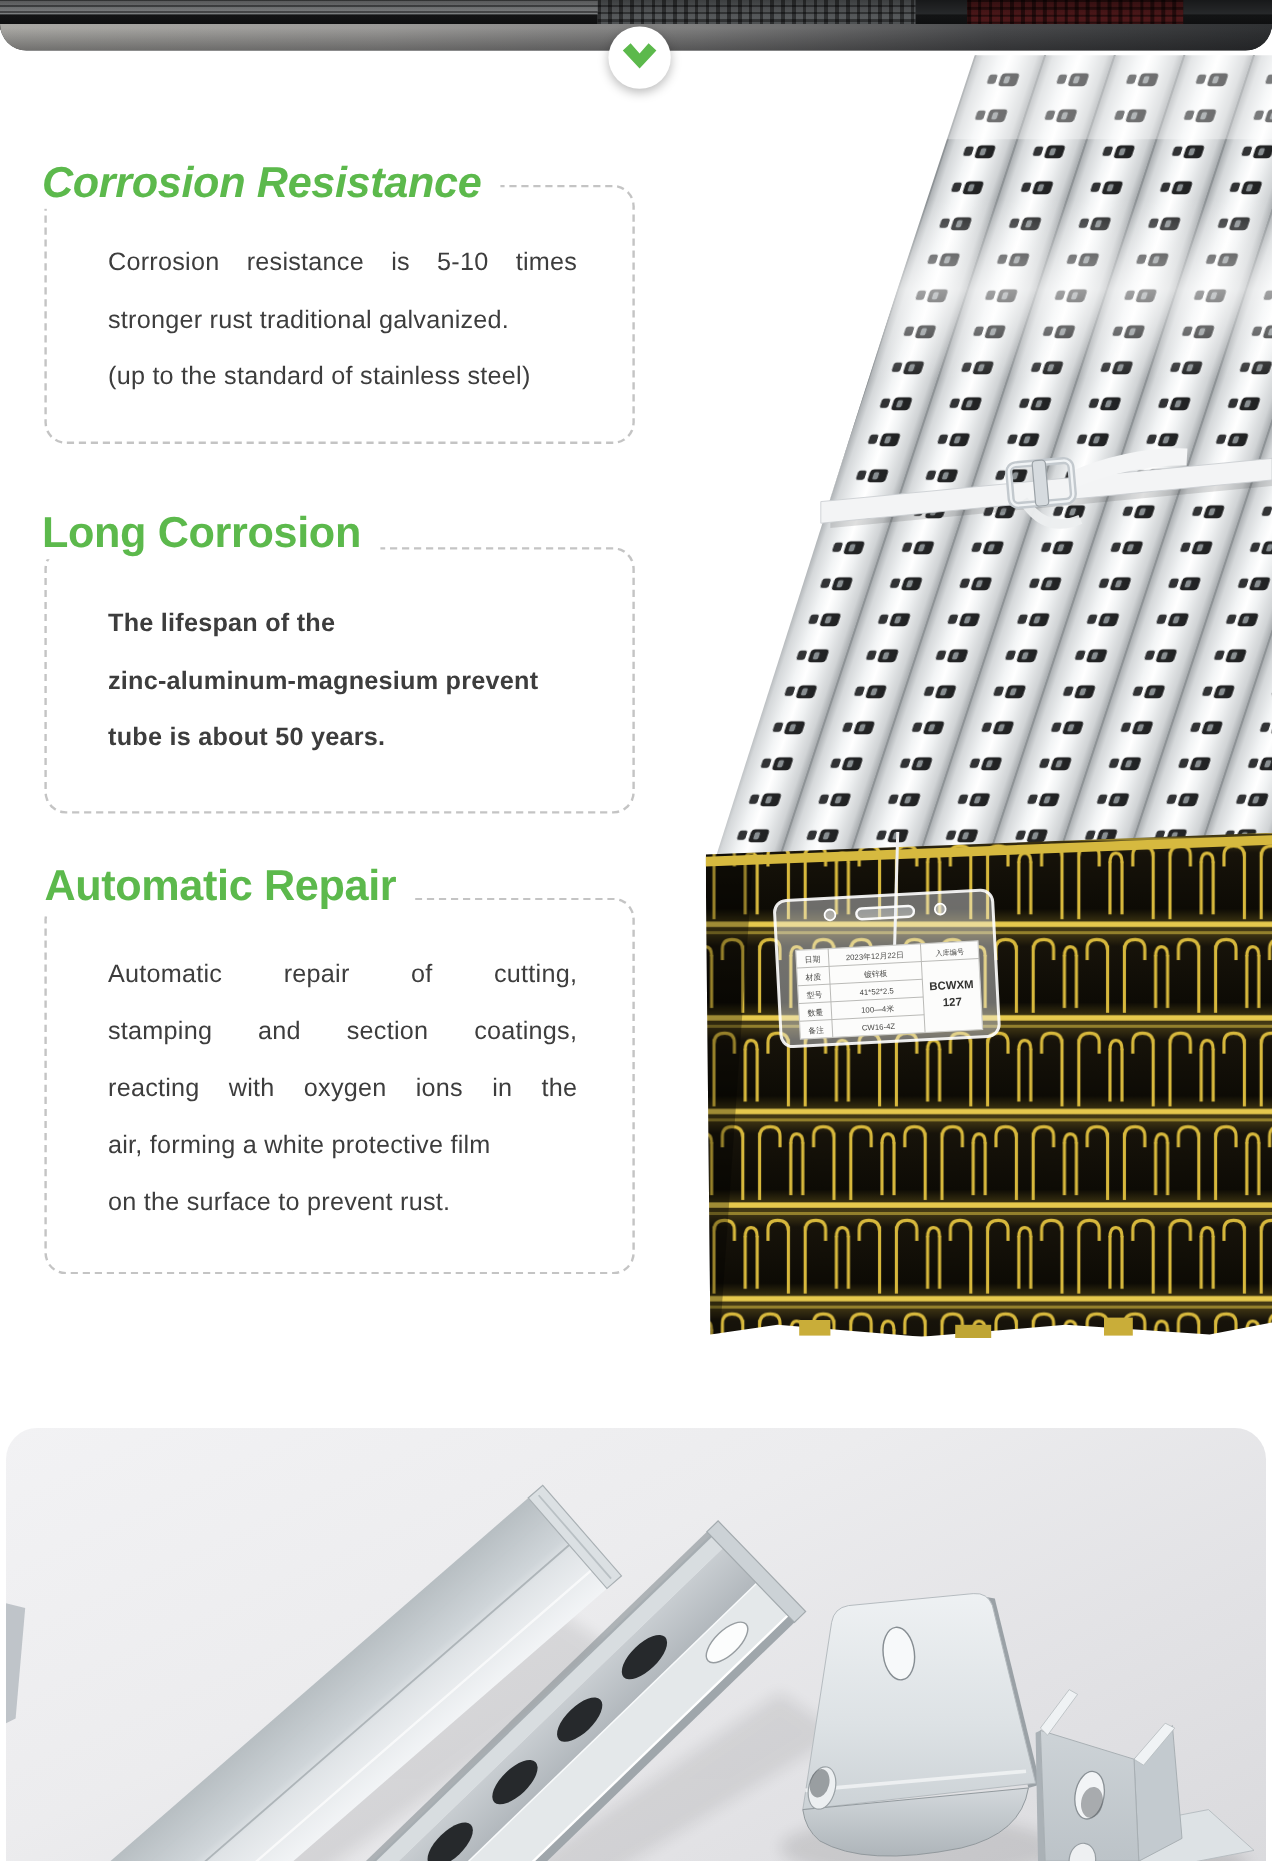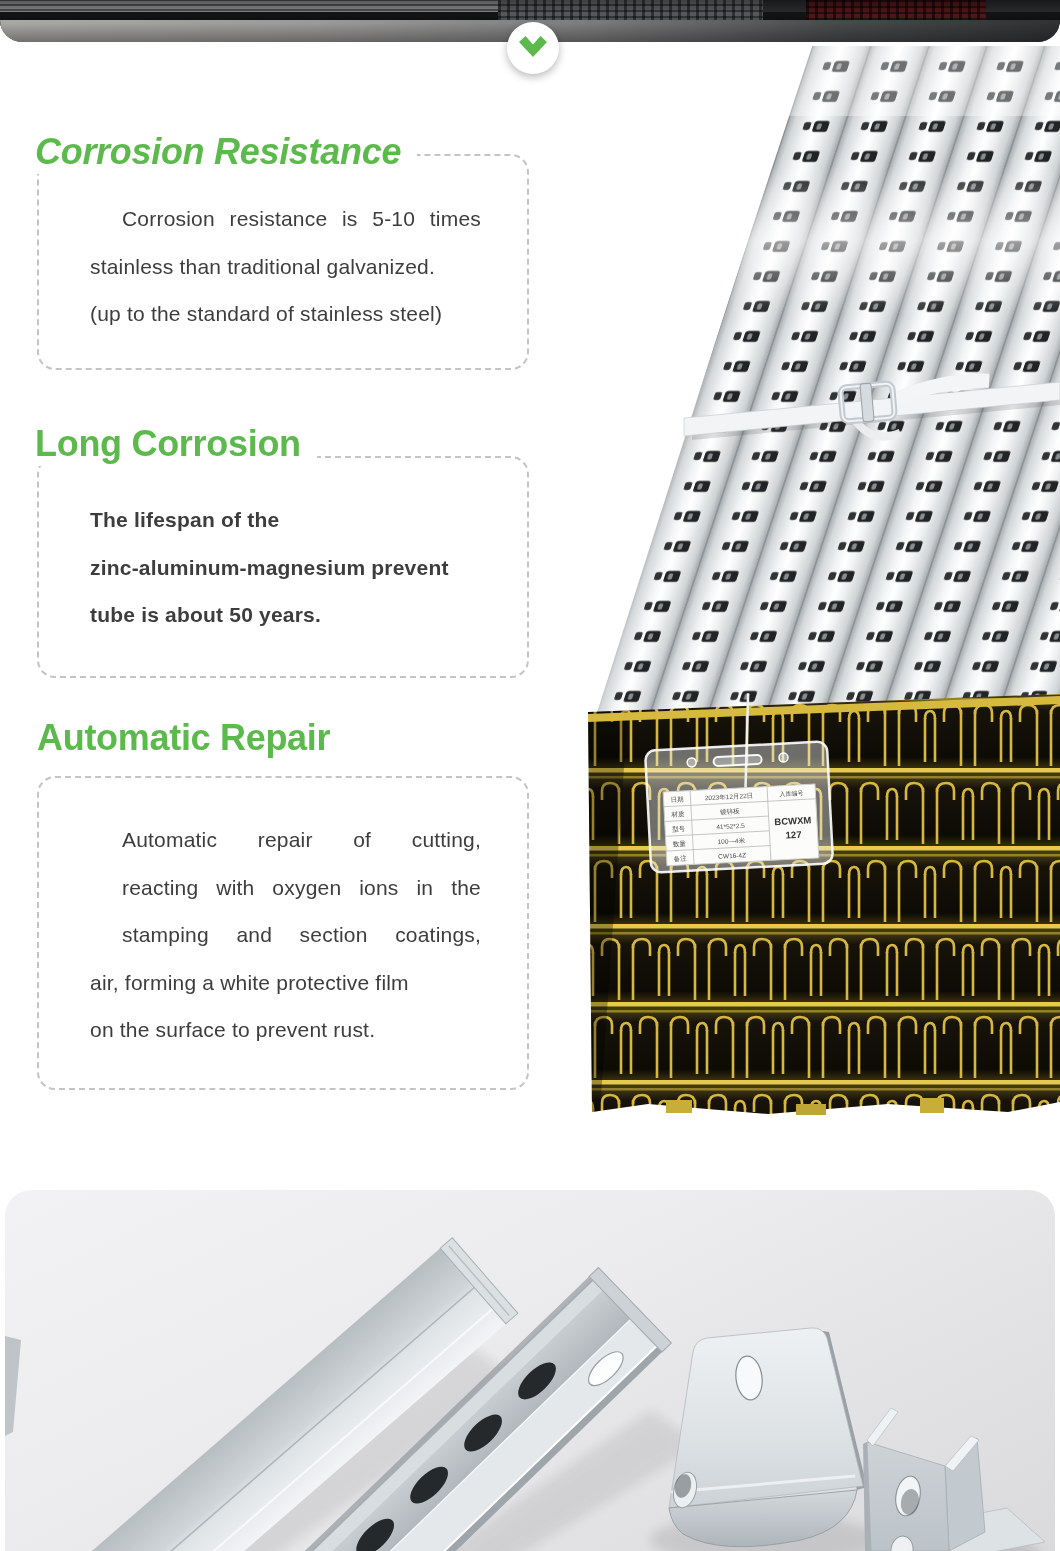--- a/index.html
+++ b/index.html
@@ -36,21 +36,21 @@
     background:#ffffff;box-shadow:0 3px 9px rgba(0,0,0,.28);display:flex;align-items:center;
     justify-content:center;z-index:20;cursor:pointer;}
 
   
   .feature-title{position:absolute;z-index:3;font-size:36px;line-height:44px;font-weight:700;
     letter-spacing:-.3px;color:#5cb94c;background:#ffffff;padding:0 16px 0 0;white-space:nowrap;}
   .feature-box{position:absolute;z-index:2;border:2px dashed #c4c4c4;border-radius:18px;
     background:#ffffff;box-sizing:border-box;color:#3d3d3d;font-size:21px;letter-spacing:.2px;}
   .feature-box .inner{padding:38px 46px 0 51px;}
   .feature-line{display:block;line-height:47.5px;height:47.5px;white-space:nowrap;overflow:visible;}
-  .feature-line.stretch{white-space:normal;text-align:justify;text-align-last:justify;margin-left:32px;}
+  .feature-line.stretch{white-space:normal;text-align:justify;text-align-last:justify;}
   #box-0 .inner{padding-top:39px;}
 
   
   .bundle-photo{position:absolute;left:588px;top:46px;width:472px;height:1072px;z-index:1;}
   .product-photo{position:absolute;left:5px;top:1190px;width:1050px;height:361px;
     border-radius:26px 26px 0 0;overflow:hidden;
     background:linear-gradient(155deg,#f2f2f4 0%,#ececee 40%,#e2e2e5 72%,#dadadd 100%);}
 </style>
 </head>
 <body>
@@ -67,40 +67,40 @@
 <div class="scroll-btn">
   <svg width="32" height="26" viewBox="0 0 32 26">
     <polygon points="2,7 16,22 30,7 23.5,1 16,9.5 8.5,1" fill="#5cb94c"></polygon>
   </svg>
 </div>
 
 <div class="feature-title" style="left:35px;top:130px;font-style:italic;">Corrosion Resistance</div>
 <div class="feature-box" id="box-0" style="left:37px;top:154px;width:492px;height:216px;">
   <div class="inner">
     <span class="feature-line stretch">Corrosion resistance is 5-10 times</span>
-    <span class="feature-line">stainless than traditional galvanized.</span>
+    <span class="feature-line">stronger rust traditional galvanized.</span>
     <span class="feature-line">(up to the standard of stainless steel)</span>
   </div>
 </div>
 
 <div class="feature-title" style="left:35px;top:422px;">Long Corrosion</div>
 <div class="feature-box" style="left:37px;top:456px;width:492px;height:222px;font-weight:bold;">
   <div class="inner">
     <span class="feature-line">The lifespan of the</span>
     <span class="feature-line">zinc-aluminum-magnesium prevent</span>
     <span class="feature-line">tube is about 50 years.</span>
   </div>
 </div>
 
 <div class="feature-title" style="left:37px;top:716px;">Automatic Repair</div>
-<div class="feature-box" style="left:37px;top:776px;width:492px;height:314px;">
+<div class="feature-box" style="left:37px;top:748px;width:492px;height:314px;">
   <div class="inner">
     <span class="feature-line stretch">Automatic repair of cutting,</span>
+    <span class="feature-line stretch">stamping and section coatings,</span>
     <span class="feature-line stretch">reacting with oxygen ions in the</span>
-    <span class="feature-line stretch">stamping and section coatings,</span>
     <span class="feature-line">air, forming a white protective film</span>
     <span class="feature-line">on the surface to prevent rust.</span>
   </div>
 </div>
 
 <div class="bundle-photo">
 <svg width="472" height="1072" viewBox="0 0 472 1072">
   <defs>
     <linearGradient id="chanGrad" x1="0" y1="0" x2="1" y2="0">
       <stop offset="0" stop-color="#a7abae"></stop>

